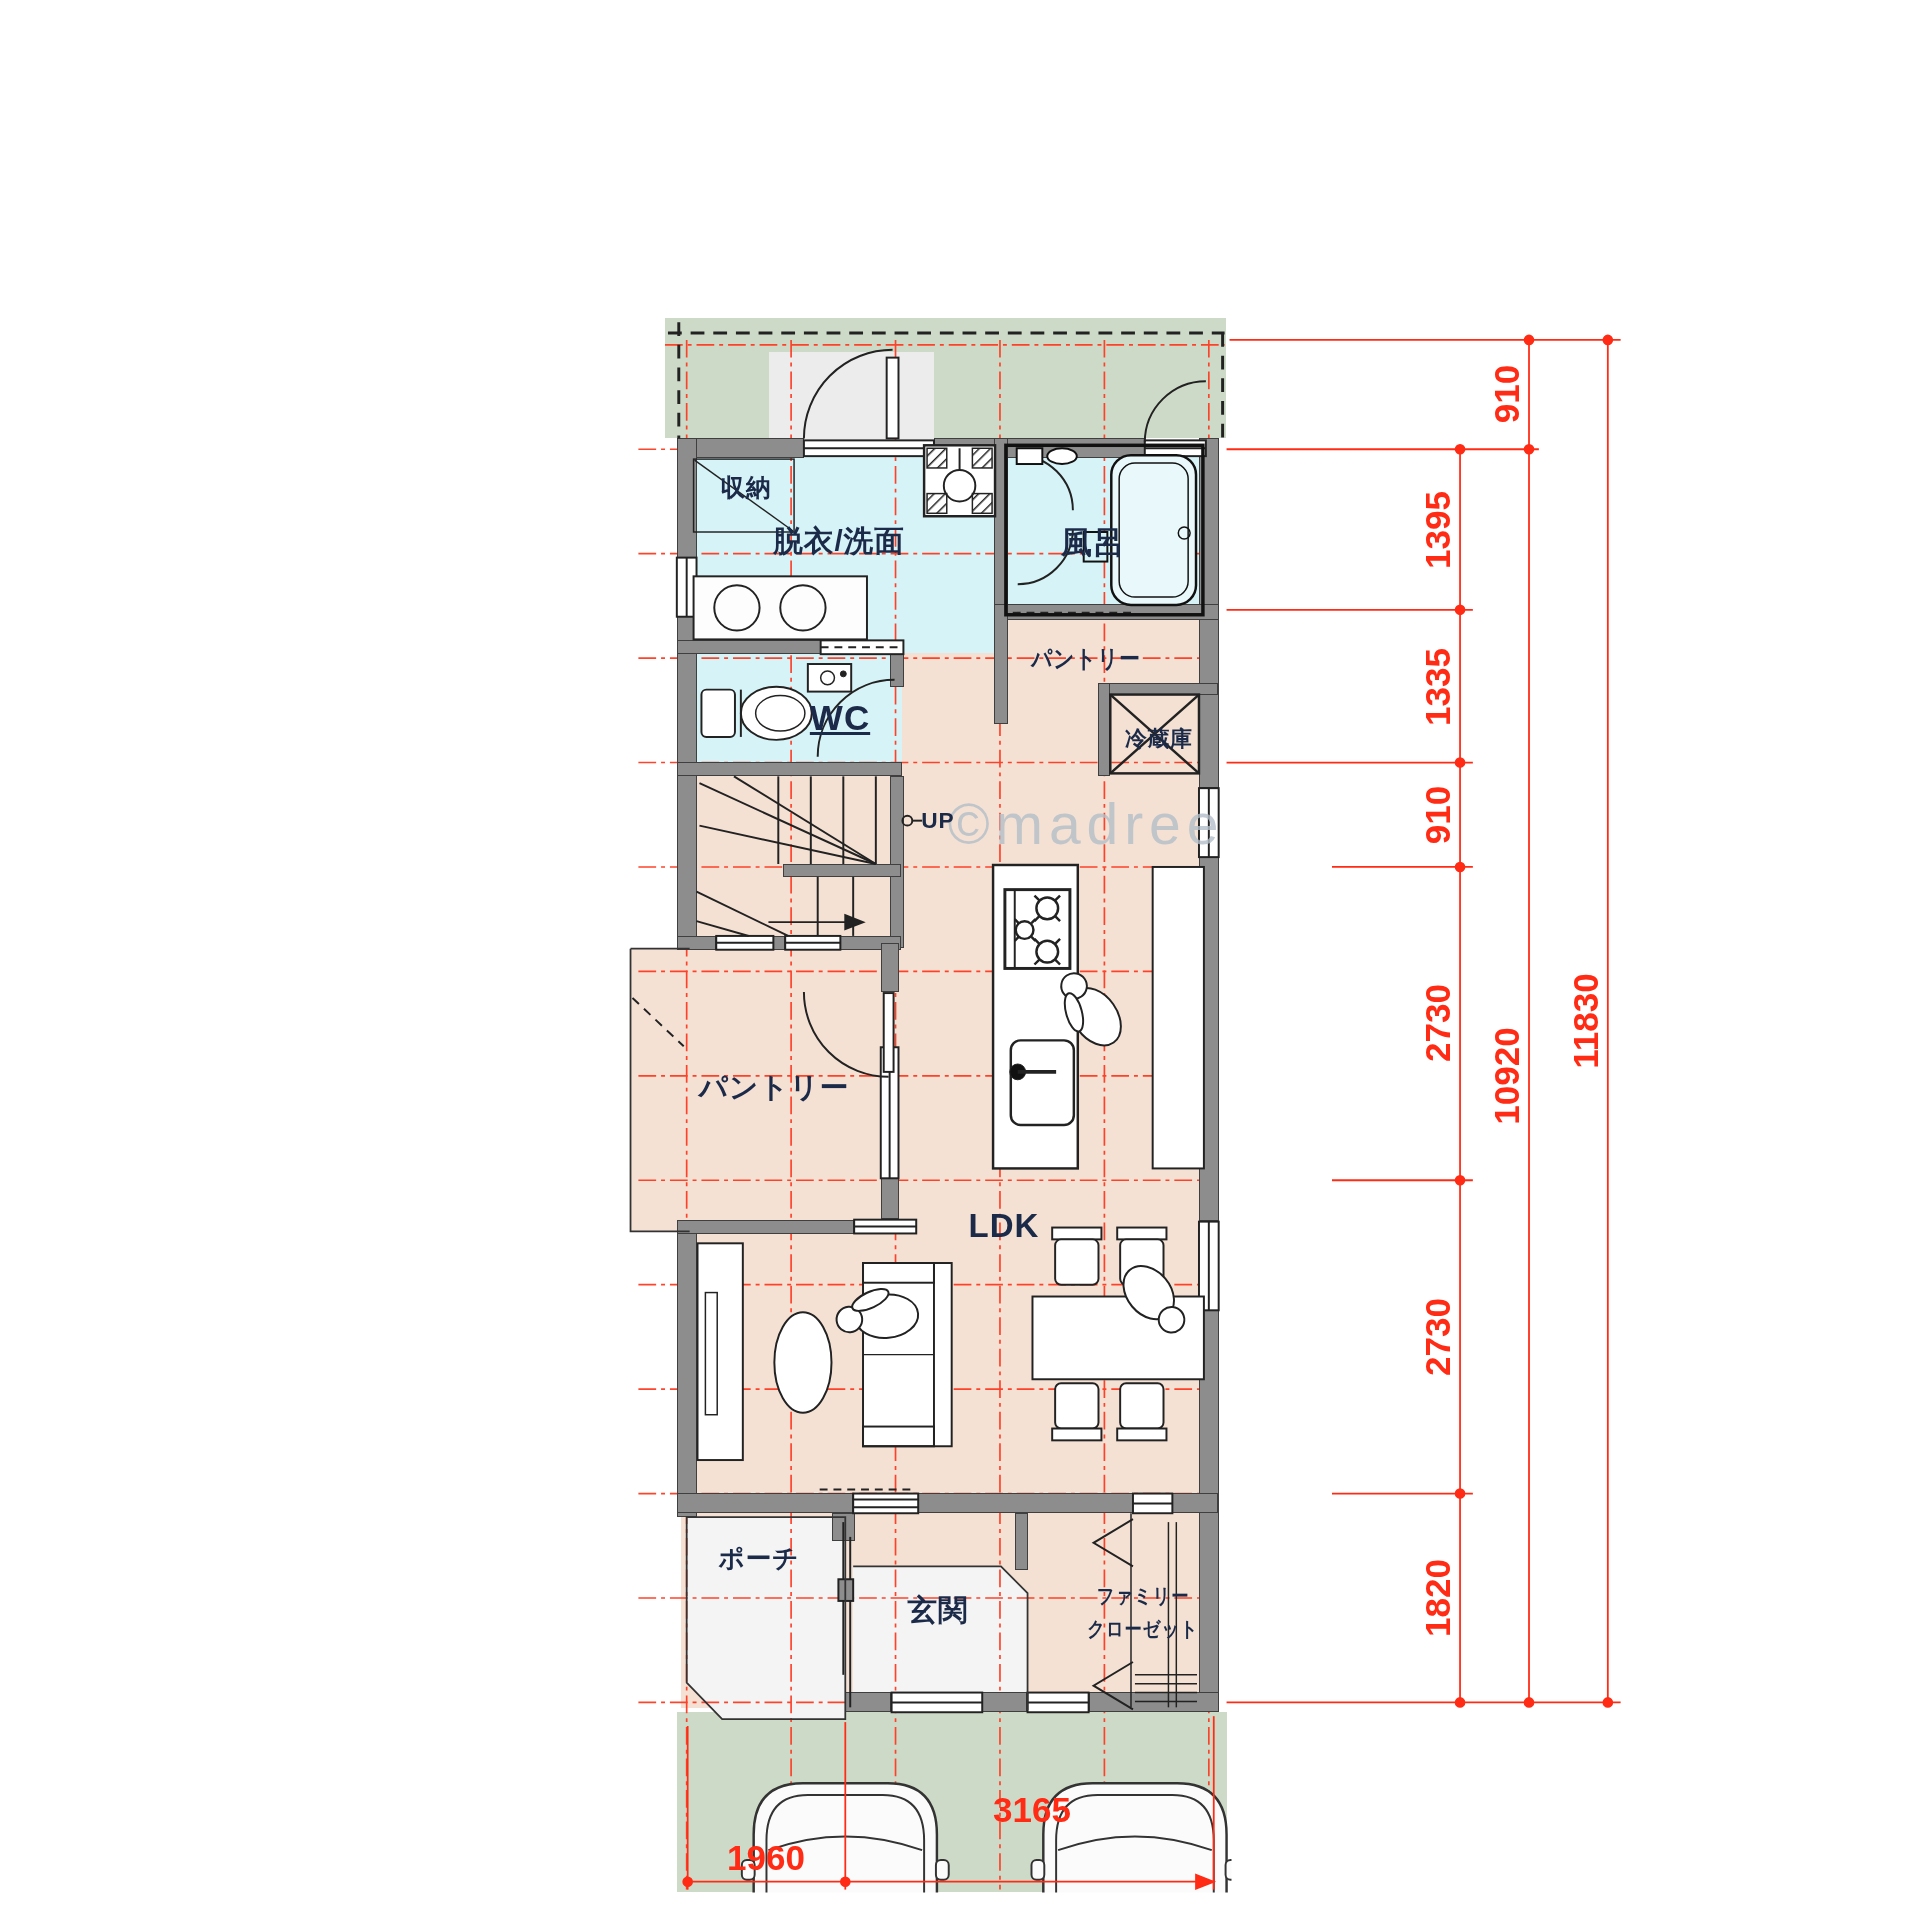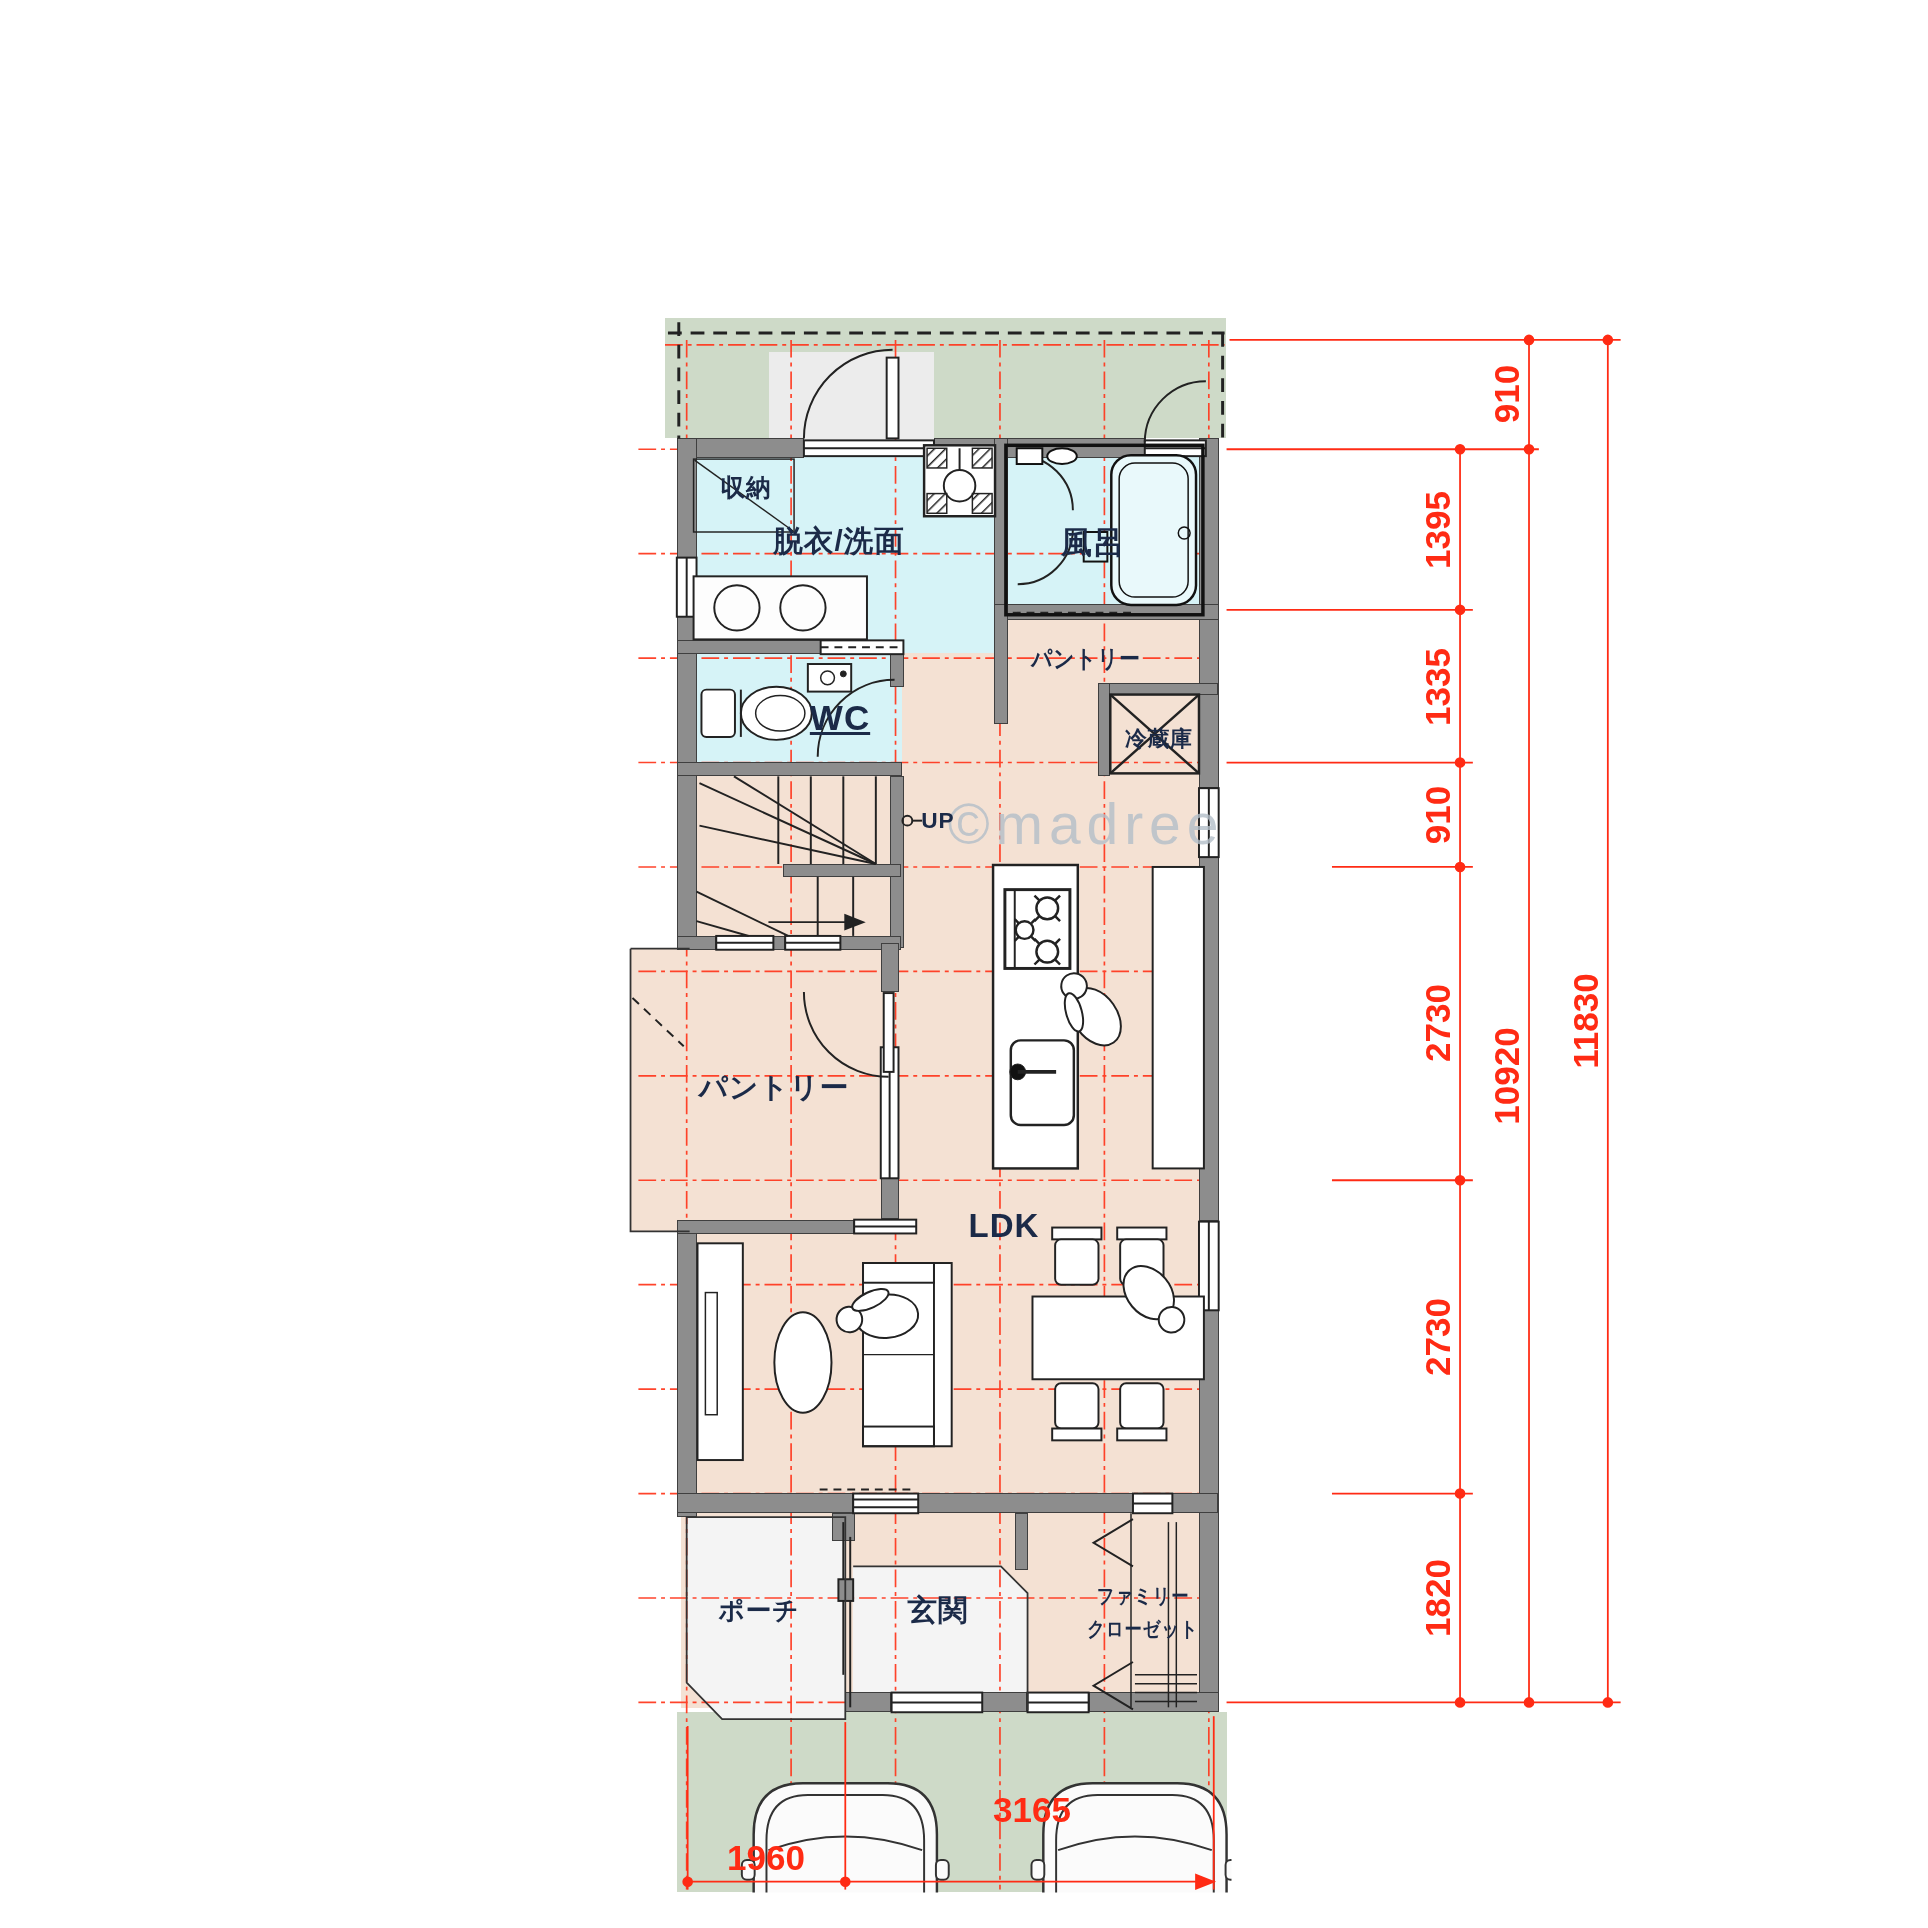--- a/index.html
+++ b/index.html
@@ -346,21 +346,21 @@
 
   <div class="lbl" style="left:746px;top:487px;font-size:24.6px;">収納</div>
   <div class="lbl" style="left:839px;top:541px;font-size:29.6px;">脱衣/洗面</div>
   <div class="lbl" style="left:1093px;top:543px;font-size:31px;">風呂</div>
   <div class="lbl" style="left:840px;top:718px;font-size:35px;text-decoration:underline;">WC</div>
   <div class="lbl squeeze" style="left:1086px;top:658px;font-size:24.6px;">パントリー</div>
   <div class="lbl" style="left:1159px;top:738px;font-size:21.7px;">冷蔵庫</div>
   <div class="lbl" style="left:938px;top:820px;font-size:22.7px;">UP</div>
   <div class="lbl" style="left:774px;top:1087px;font-size:28.6px;">パントリー</div>
   <div class="lbl" style="left:1004px;top:1226px;font-size:33px;">LDK</div>
-  <div class="lbl" style="left:759px;top:1610px;font-size:25.6px;">ポーチ</div>
+  <div class="lbl" style="left:759px;top:1558px;font-size:25.6px;">ポーチ</div>
   <div class="lbl" style="left:938px;top:1610px;font-size:29.6px;">玄関</div>
   <div class="lbl squeeze" style="left:1143px;top:1596px;font-size:20.7px;">ファミリー</div>
   <div class="lbl squeeze" style="left:1143px;top:1629px;font-size:20.7px;">クローゼット</div>
 
   <div class="dim v" style="left:1507px;top:394px;">910</div>
   <div class="dim v" style="left:1438px;top:530px;">1395</div>
   <div class="dim v" style="left:1438px;top:687px;">1335</div>
   <div class="dim v" style="left:1438px;top:815px;">910</div>
   <div class="dim v" style="left:1438px;top:1023px;">2730</div>
   <div class="dim v" style="left:1438px;top:1337px;">2730</div>

